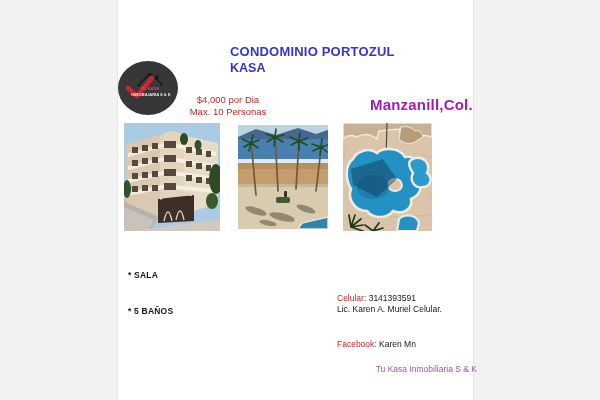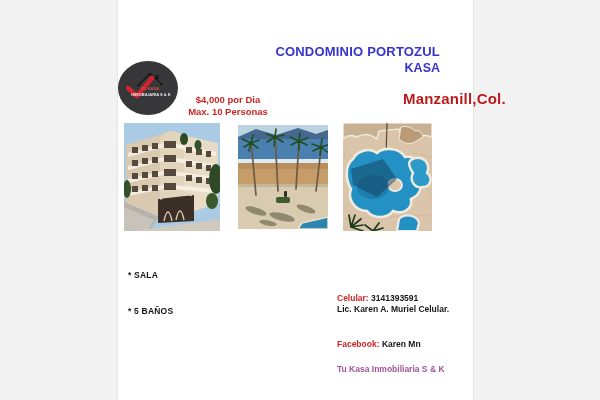--- a/index.html
+++ b/index.html
@@ -12,49 +12,49 @@
   .stage{position:absolute;left:0;top:0;width:600px;height:400px;}
   .page{
     position:absolute;left:117px;top:0;width:357px;height:400px;
     background:#ffffff;
     border-left:1px solid #e6e6e6;border-right:1px solid #e3e3e3;
     box-sizing:border-box;
   }
   .abs{position:absolute;}
   .logo-svg{left:116px;top:60px;width:64px;height:57px;}
   .title-block{
-    left:230px;top:44px;width:210px;text-align:right;
+    left:230px;top:44px;width:210px;text-align:left;
     color:#3634cd;font-weight:bold;line-height:16px;
   }
   .title-line1{font-size:13px;letter-spacing:.2px;}
   .title-line2{font-size:12.5px;}
   .price-block{
     left:160px;top:94px;width:136px;text-align:center;
-    color:#cc2525;font-weight:bold;font-size:9.5px;line-height:11.5px;
+    color:#cc2525;font-weight:normal;font-size:9.5px;line-height:11.5px;
   }
   .location{
-    left:370px;top:90px;
-    color:#b91c1c;font-weight:bold;font-size:15px;letter-spacing:.2px;margin-left:33px;
+    left:370px;top:96px;
+    color:#a21caf;font-weight:bold;font-size:15px;letter-spacing:.2px;
   }
   .photo{display:block;}
   .photo1{left:124px;top:123px;width:96px;height:108px;}
   .photo2{left:238px;top:125px;width:90px;height:104px;}
   .photo3{left:343px;top:123px;width:89px;height:108px;}
   ul.features{
     left:128px;top:246px;margin:0;padding:0;list-style:none;
     color:#161616;font-weight:bold;font-size:8.5px;line-height:11.9px;
     letter-spacing:.2px;white-space:pre;
   }
   .contact{
     left:337px;top:293px;width:140px;
-    font-size:8.5px;font-weight:bold;color:#161616;line-height:11px;
+    font-size:8.5px;font-weight:normal;color:#161616;line-height:11px;
   }
   .red{color:#cc2525;}
   .contact .row-fb{margin-top:24px;}
-  .contact .row-brand{margin-top:14px;color:#a0549a;}
+  .contact .row-brand{margin-top:14px;color:#a0549a;text-align:right;}
 </style>
 </head>
 <body>
 
 <div class="stage">
   <div class="page"></div>
 
   <svg class="abs logo-svg" viewBox="0 0 64 57">
     <ellipse cx="32" cy="28" rx="30" ry="27" fill="#37373a"></ellipse>
 

